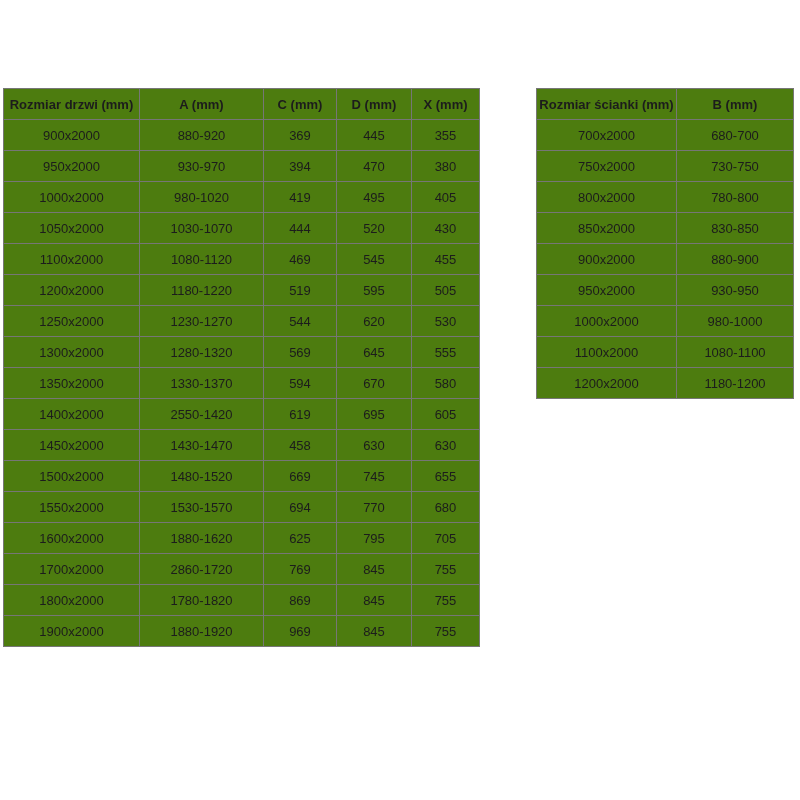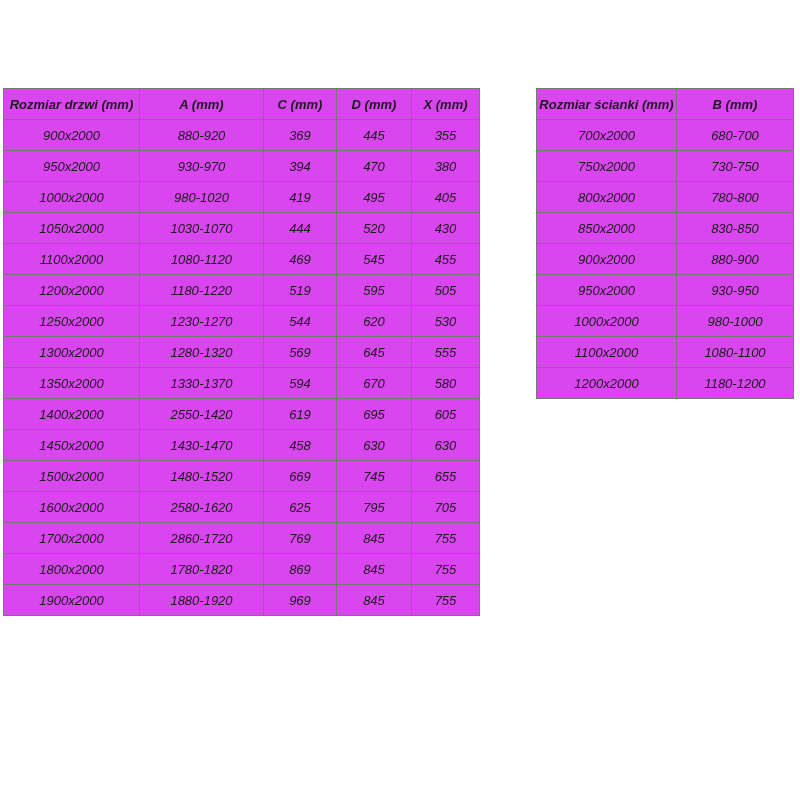--- a/index.html
+++ b/index.html
@@ -11,22 +11,21 @@
     height: 800px;
     background: #ffffff;
     position: relative;
     font-family: "Liberation Sans", sans-serif;
     color: #1c1c1c;
   }
   table.spec-table {
     position: absolute;
     border-collapse: collapse;
     table-layout: fixed;
-    background: #d946ef;
-    font-style: italic;
+    background: #4d7c0f;
   }
   .spec-table th,
   .spec-table td {
     border: 1px solid #767676;
     text-align: center;
     vertical-align: middle;
     font-size: 13px;
     line-height: 1;
     padding: 0 2px;
     height: 30px;
@@ -147,22 +146,29 @@
         <td>630</td>
       </tr>
       <tr>
         <td>1500x2000</td>
         <td>1480-1520</td>
         <td>669</td>
         <td>745</td>
         <td>655</td>
       </tr>
       <tr>
+        <td>1550x2000</td>
+        <td>1530-1570</td>
+        <td>694</td>
+        <td>770</td>
+        <td>680</td>
+      </tr>
+      <tr>
         <td>1600x2000</td>
-        <td>2580-1620</td>
+        <td>1880-1620</td>
         <td>625</td>
         <td>795</td>
         <td>705</td>
       </tr>
       <tr>
         <td>1700x2000</td>
         <td>2860-1720</td>
         <td>769</td>
         <td>845</td>
         <td>755</td>

